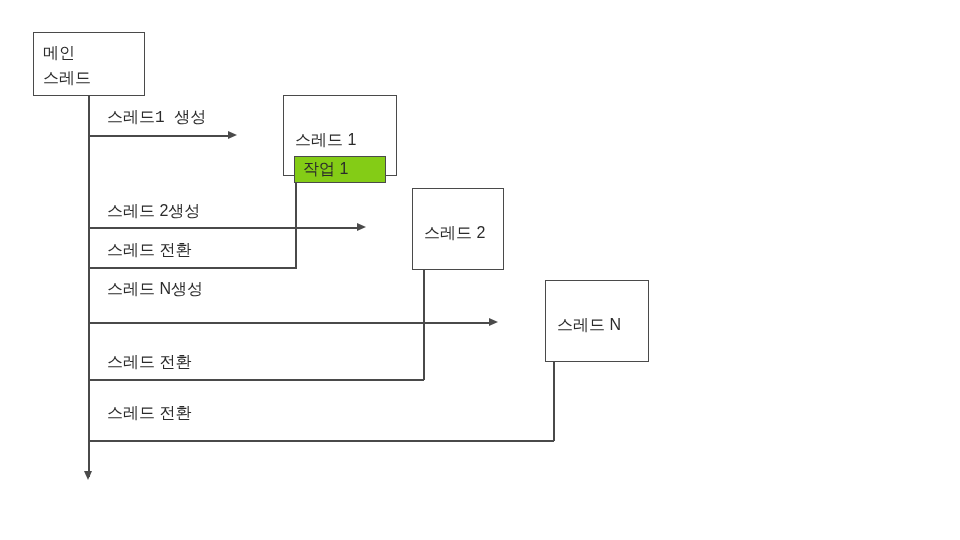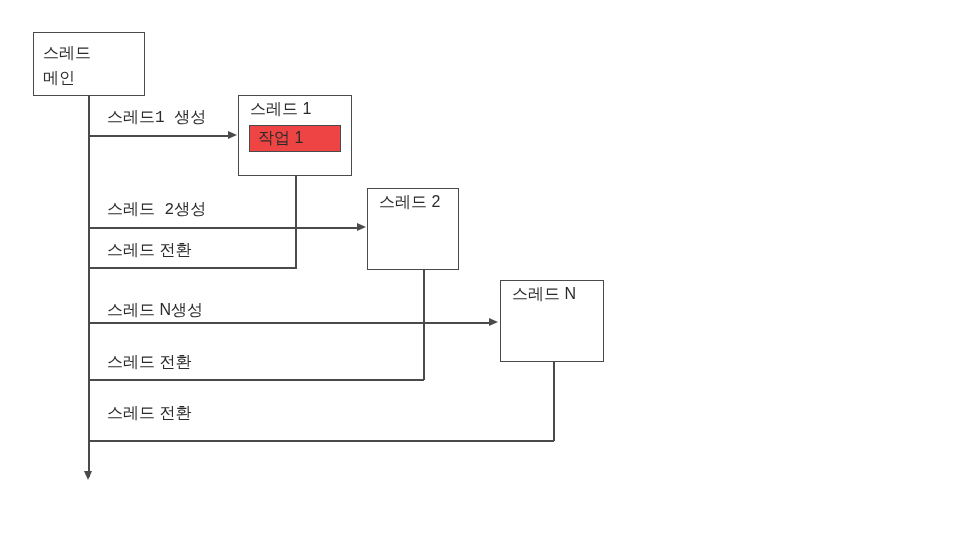--- a/index.html
+++ b/index.html
@@ -12,28 +12,28 @@
     position: relative; width: 960px; height: 540px;
     background: #ffffff; color: #2b2b2b; font-size: 16px;
   }
   .box {
     position: absolute;
     border: 1.5px solid #4a4a4a;
     background: #ffffff;
   }
   .main-box { left: 33px; top: 32px; width: 112px; height: 64px; padding: 7px 0 0 9px; line-height: 25px; }
   .end-box  { left: 32px; top: 481px; width: 113px; height: 40px; padding-left: 9px; display: flex; align-items: center; }
-  .thread-box { padding: 3px 0 0 10px; }
+  .thread-box { padding: 34px 0 0 10px; margin-left: 45px; }
   .t1 { left: 238px; top: 95px;  width: 114px; height: 81px; }
   .t2 { left: 367px; top: 188px; width: 92px; height: 82px; }
   .tn { left: 500px; top: 280px; width: 104px; height: 82px; }
   .thread-title { height: 20px; line-height: 20px; padding-left: 1px; }
   .task-box {
     margin-top: 6px; width: 92px; height: 27px;
-    border: 1.5px solid #4a4a4a; background: #ef4444;
+    border: 1.5px solid #4a4a4a; background: #84cc16;
     display: flex; align-items: center; padding-left: 8px;
   }
   .hline { position: absolute; height: 1.5px; background: #4a4a4a; }
   .vline { position: absolute; width: 1.5px;  background: #4a4a4a; }
   .arr-r {
     position: absolute; width: 0; height: 0;
     border-top: 4.5px solid transparent; border-bottom: 4.5px solid transparent;
     border-left: 9px solid #4a4a4a;
   }
   .arr-d {
@@ -58,29 +58,29 @@
   <div class="vline" style="left:295px; top:176px; height:92px;"></div>
   <div class="vline" style="left:423px; top:270px; height:110px;"></div>
   <div class="vline" style="left:553px; top:362px; height:79px;"></div>
 
   <div class="arr-r" style="left:228px; top:131px;"></div>
   <div class="arr-r" style="left:357px; top:223px;"></div>
   <div class="arr-r" style="left:489px; top:318px;"></div>
   <div class="arr-d" style="left:84px;  top:471px;"></div>
 
   <div class="edge-label" style="top:109px;font-family:Liberation Mono, monospace;">스레드1 생성</div>
-  <div class="edge-label" style="top:201px;font-family:Liberation Mono, monospace;">스레드 2생성</div>
+  <div class="edge-label" style="top:201px;">스레드 2생성</div>
   <div class="edge-label" style="top:240px;">스레드 전환</div>
-  <div class="edge-label" style="top:300px;">스레드 N생성</div>
+  <div class="edge-label" style="top:279px;">스레드 N생성</div>
   <div class="edge-label" style="top:352px;">스레드 전환</div>
   <div class="edge-label" style="top:403px;">스레드 전환</div>
 
   <div class="box main-box">
+    <div>메인</div>
     <div>스레드</div>
-    <div>메인</div>
   </div>
 
   <div class="box thread-box t1">
     <div class="thread-title">스레드 1</div>
     <div class="task-box">
       <span>작업 1</span>
     </div>
   </div>
 
   <div class="box thread-box t2">

